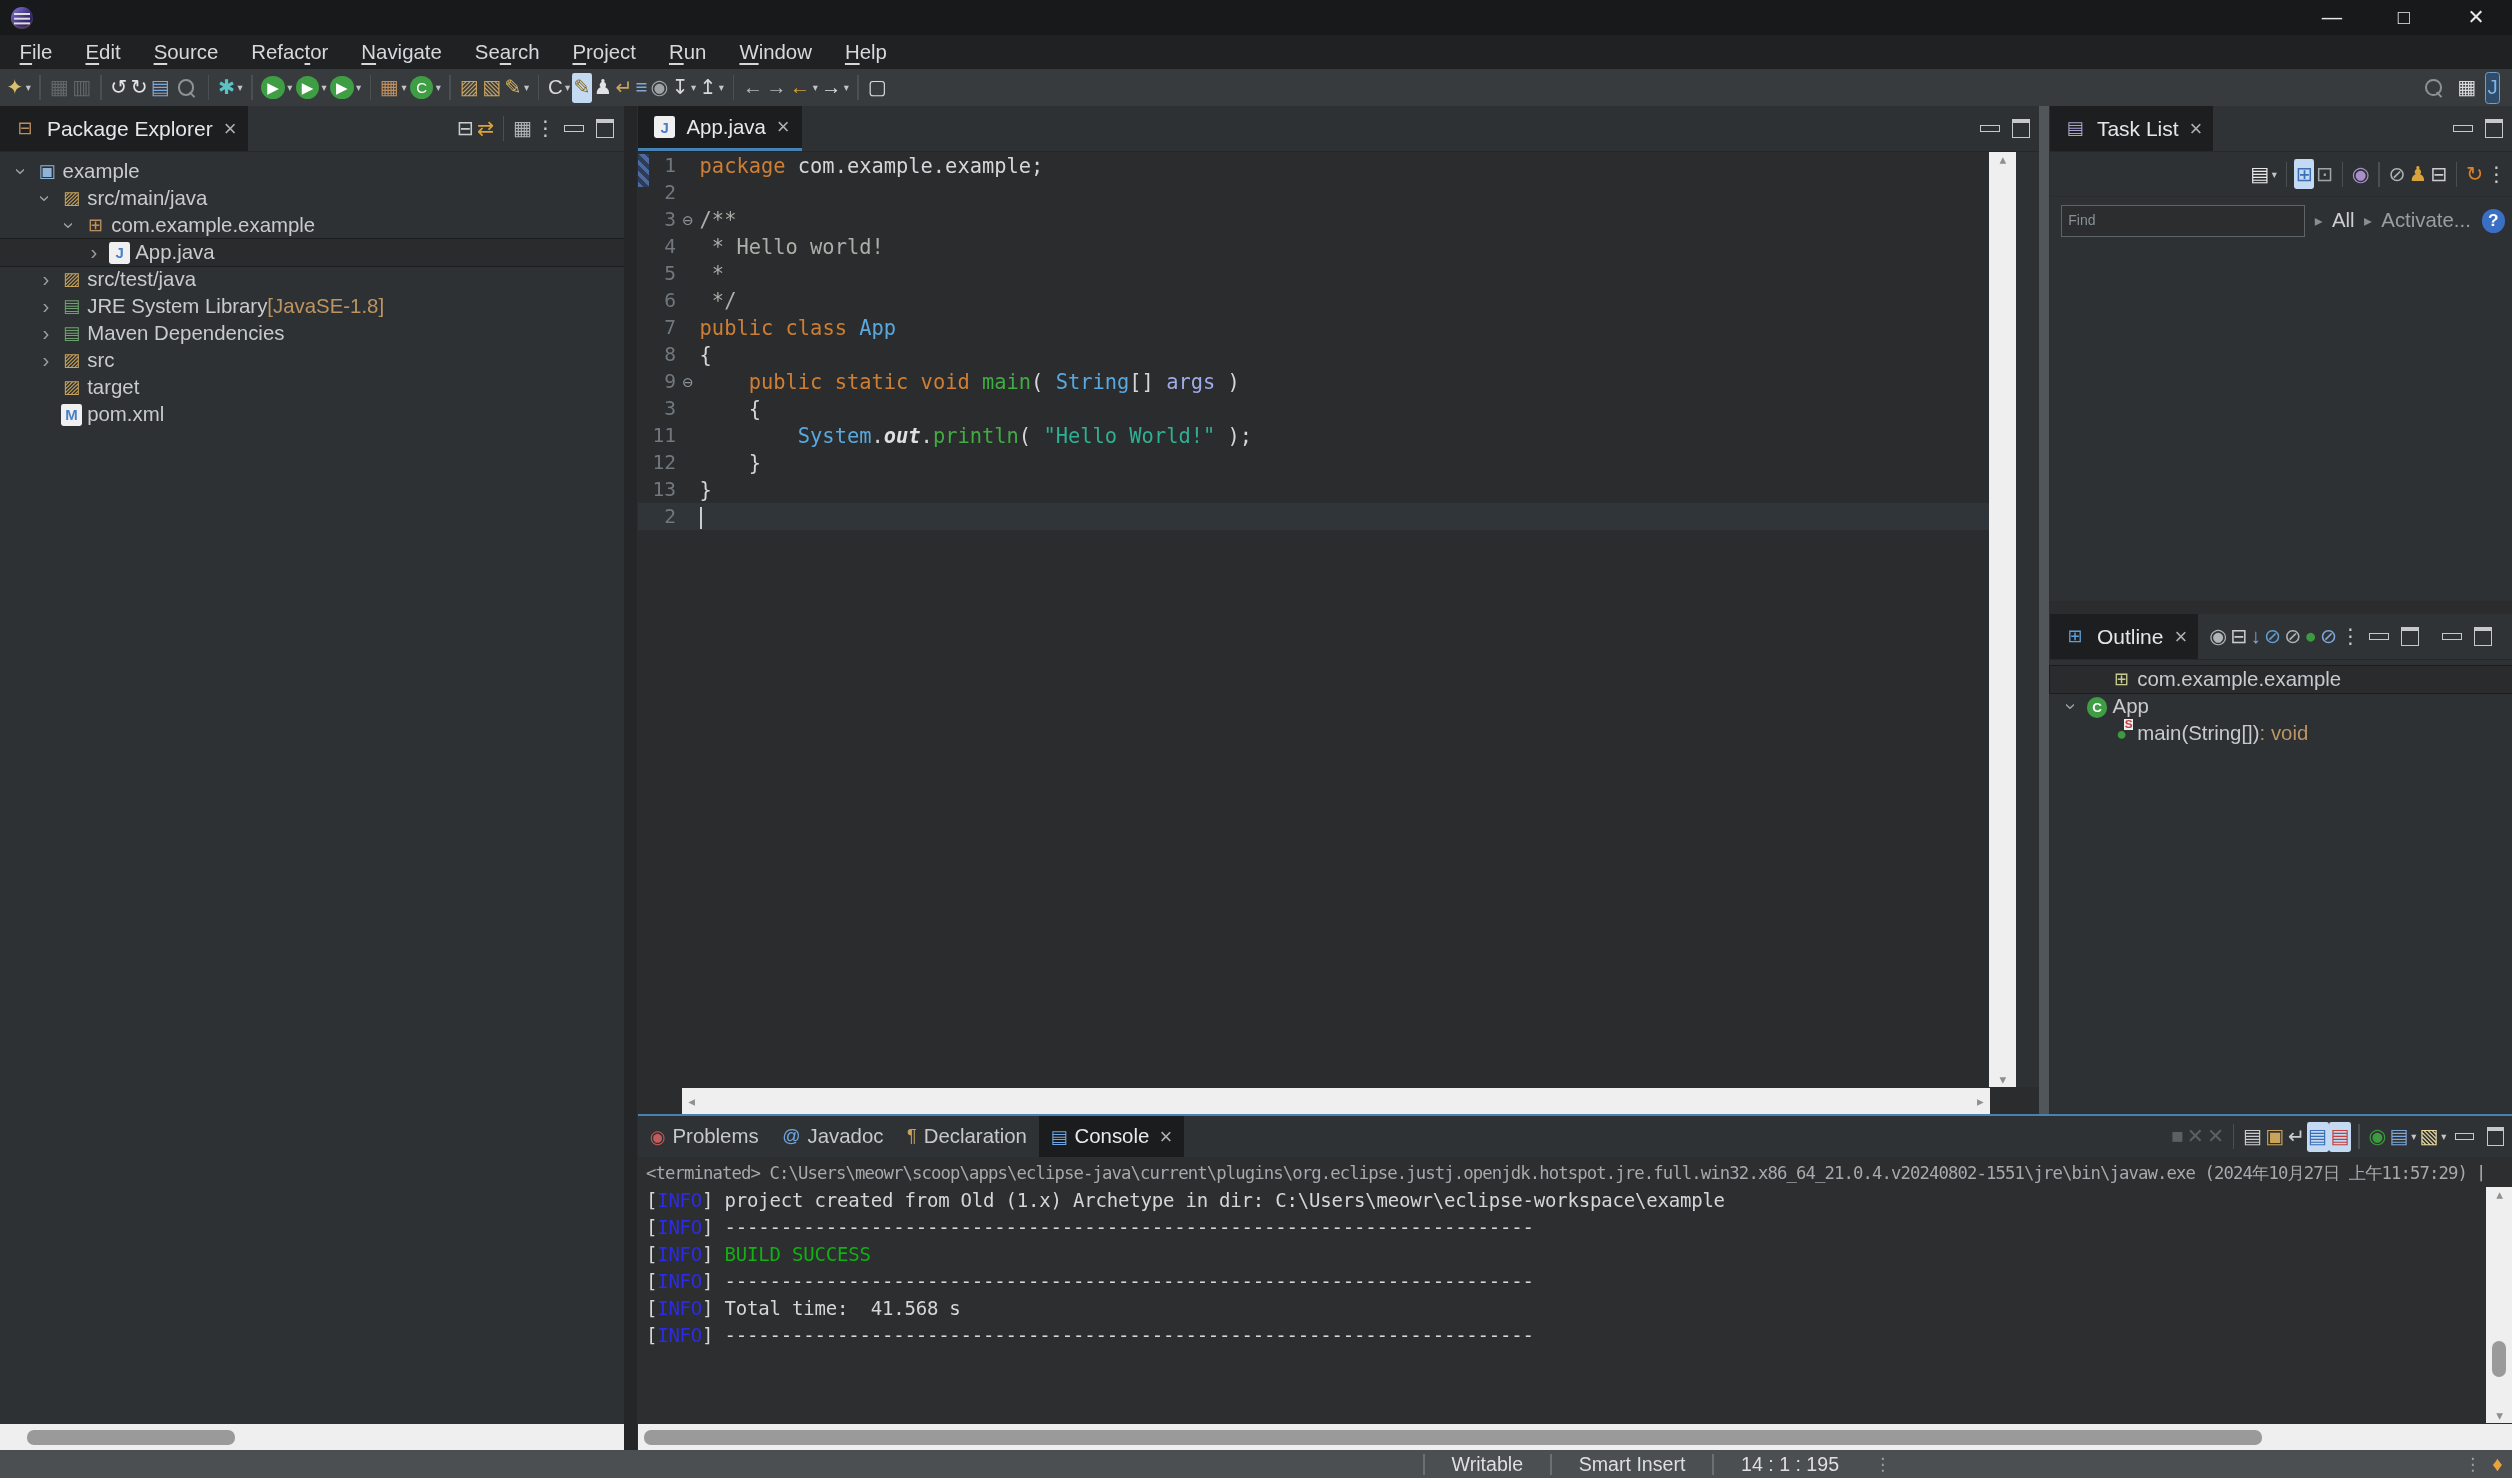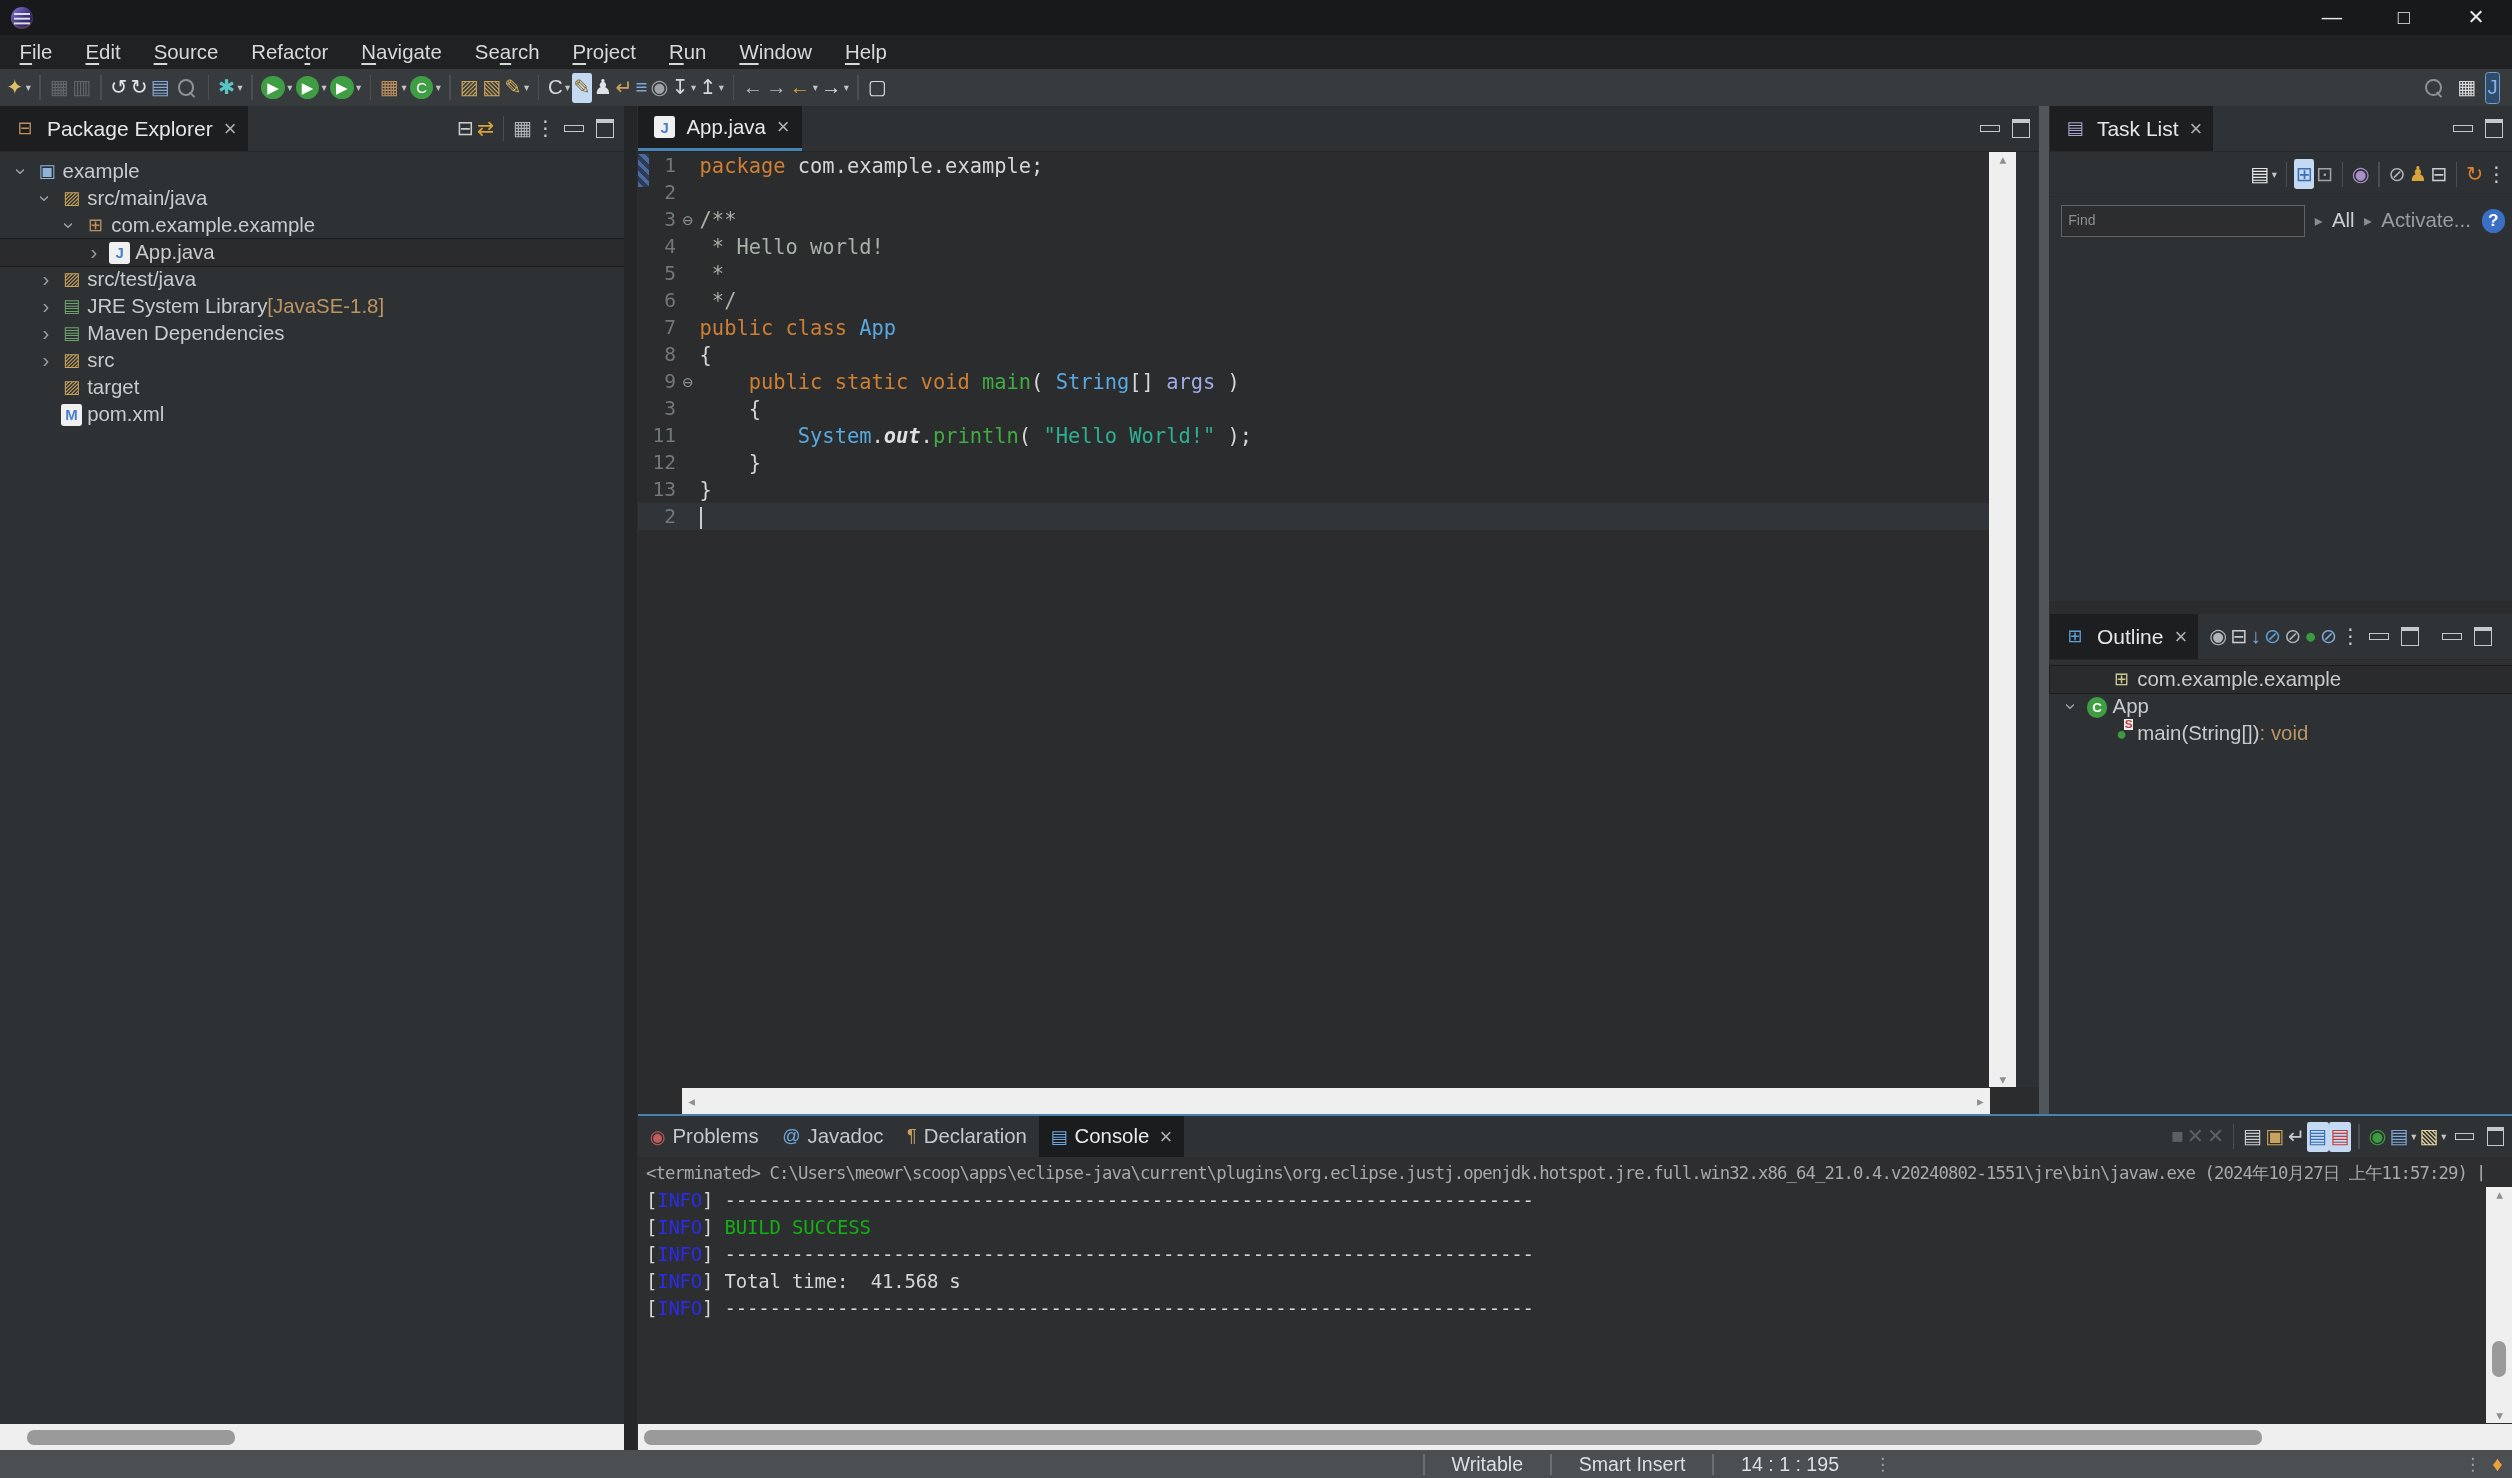--- a/index.html
+++ b/index.html
@@ -685,20 +685,21 @@
             <span class="g" style="color: rgb(232, 217, 160);">▧</span>
             <span class="dd">▾</span>
           </span>
           <span class="shape-min"></span>
           <span class="shape-max"></span>
         </div>
       </div>
     <div class="conwrap">
       <div class="contitle">&lt;terminated&gt; C:\Users\meowr\scoop\apps\eclipse-java\current\plugins\org.eclipse.justj.openjdk.hotspot.jre.full.win32.x86_64_21.0.4.v20240802-1551\jre\bin\javaw.exe (2024年10月27日 上午11:57:29) [pid: 4354</div>
       <div id="console-body">
+          <div class="conline"><span class="cb">[</span><span class="ci2">INFO</span><span class="cb">] </span><span class="ct">project created from Old (1.x) Archetype in dir: C:\Users\meowr\eclipse-workspace\example</span></div>
           <div class="conline"><span class="cb">[</span><span class="ci2">INFO</span><span class="cb">] </span><span class="ct">------------------------------------------------------------------------</span></div>
           <div class="conline"><span class="cb">[</span><span class="ci2">INFO</span><span class="cb">] </span><span class="cg">BUILD SUCCESS</span></div>
           <div class="conline"><span class="cb">[</span><span class="ci2">INFO</span><span class="cb">] </span><span class="ct">------------------------------------------------------------------------</span></div>
           <div class="conline"><span class="cb">[</span><span class="ci2">INFO</span><span class="cb">] </span><span class="ct">Total time:  41.568 s</span></div>
           <div class="conline"><span class="cb">[</span><span class="ci2">INFO</span><span class="cb">] </span><span class="ct">------------------------------------------------------------------------</span></div>
         </div>
     </div>
     <div class="scroll-v" id="console-vscroll">
       <span>▴</span>
       <span class="vthumb"></span>

